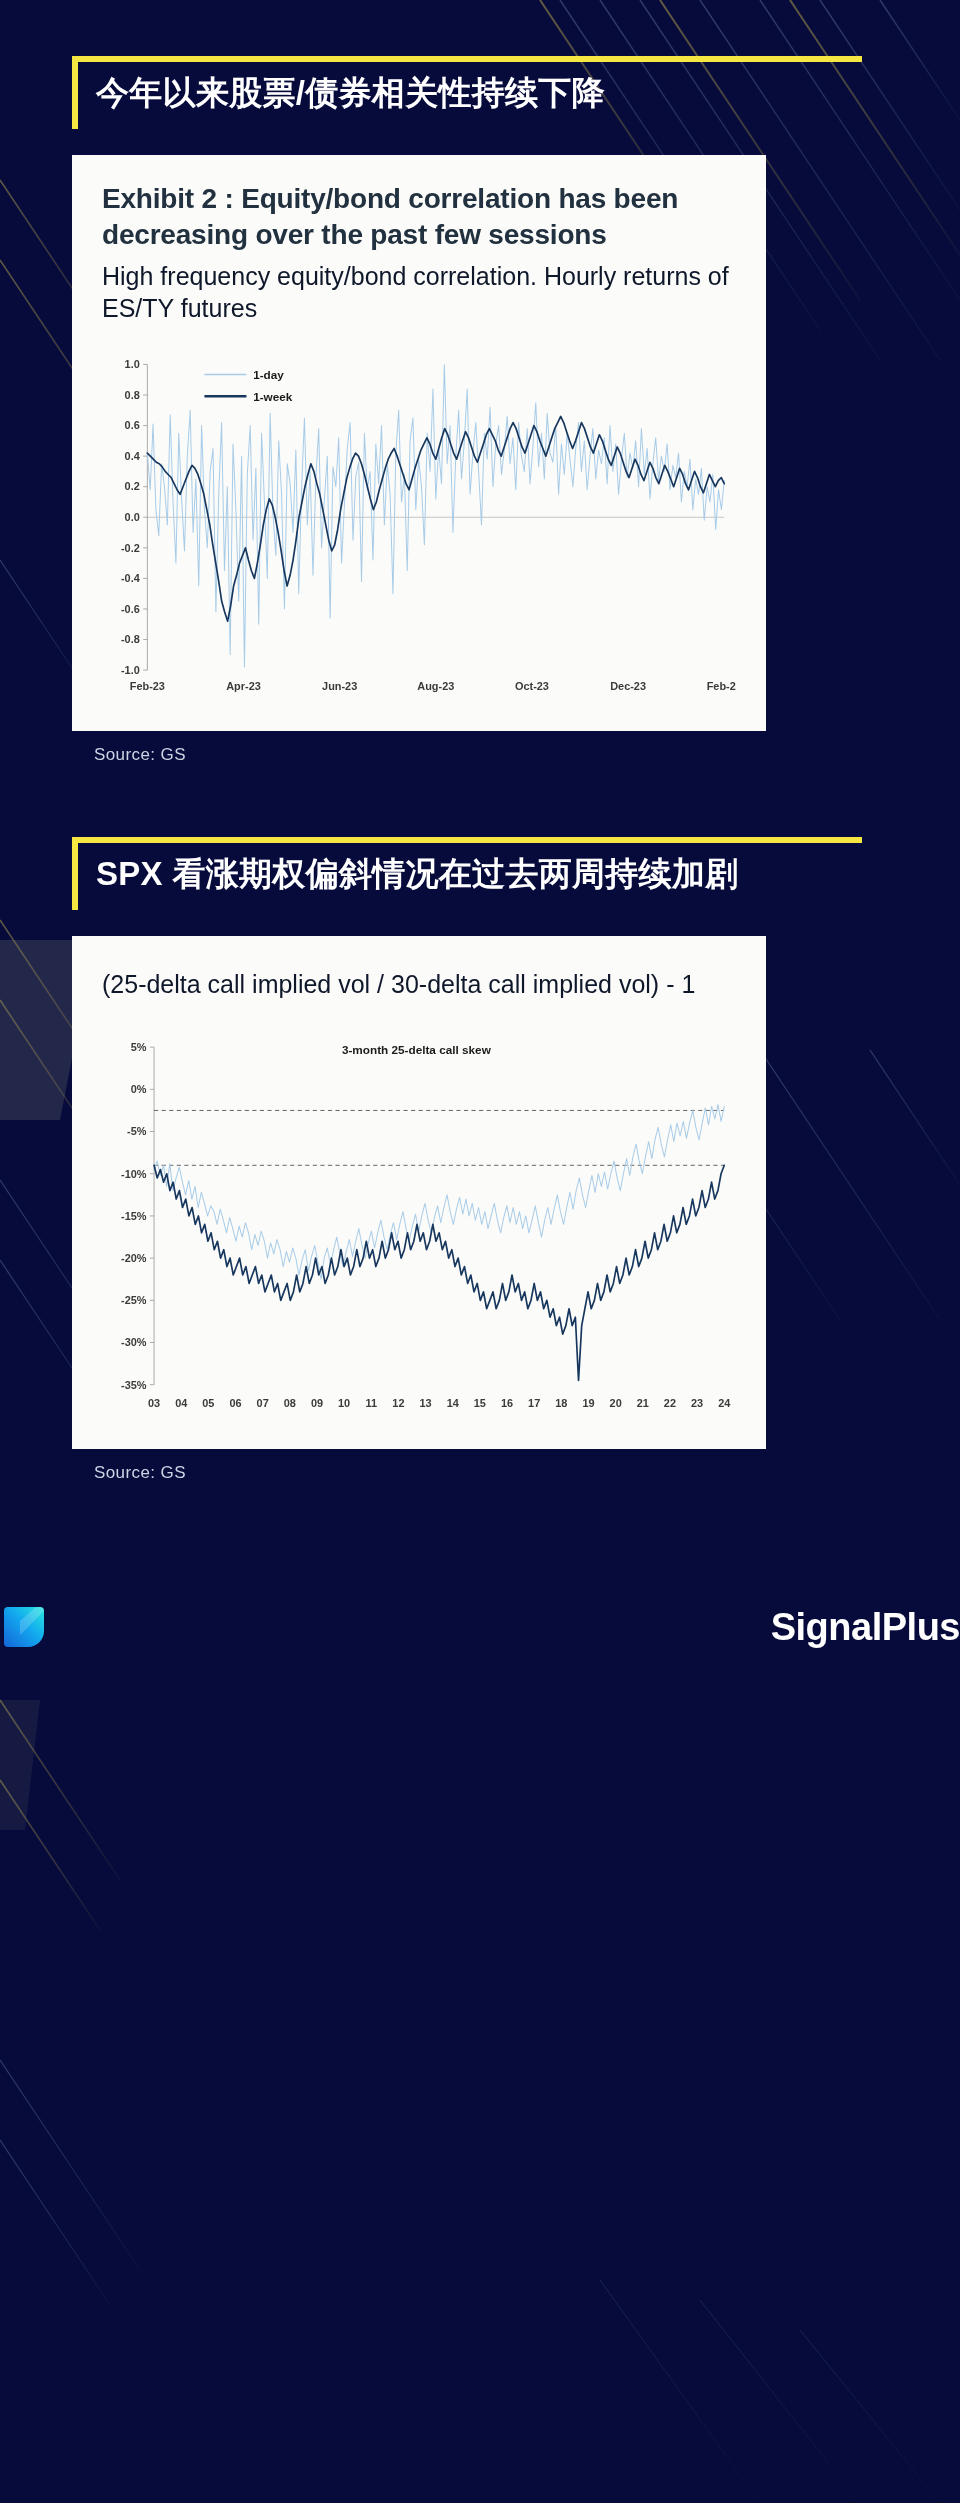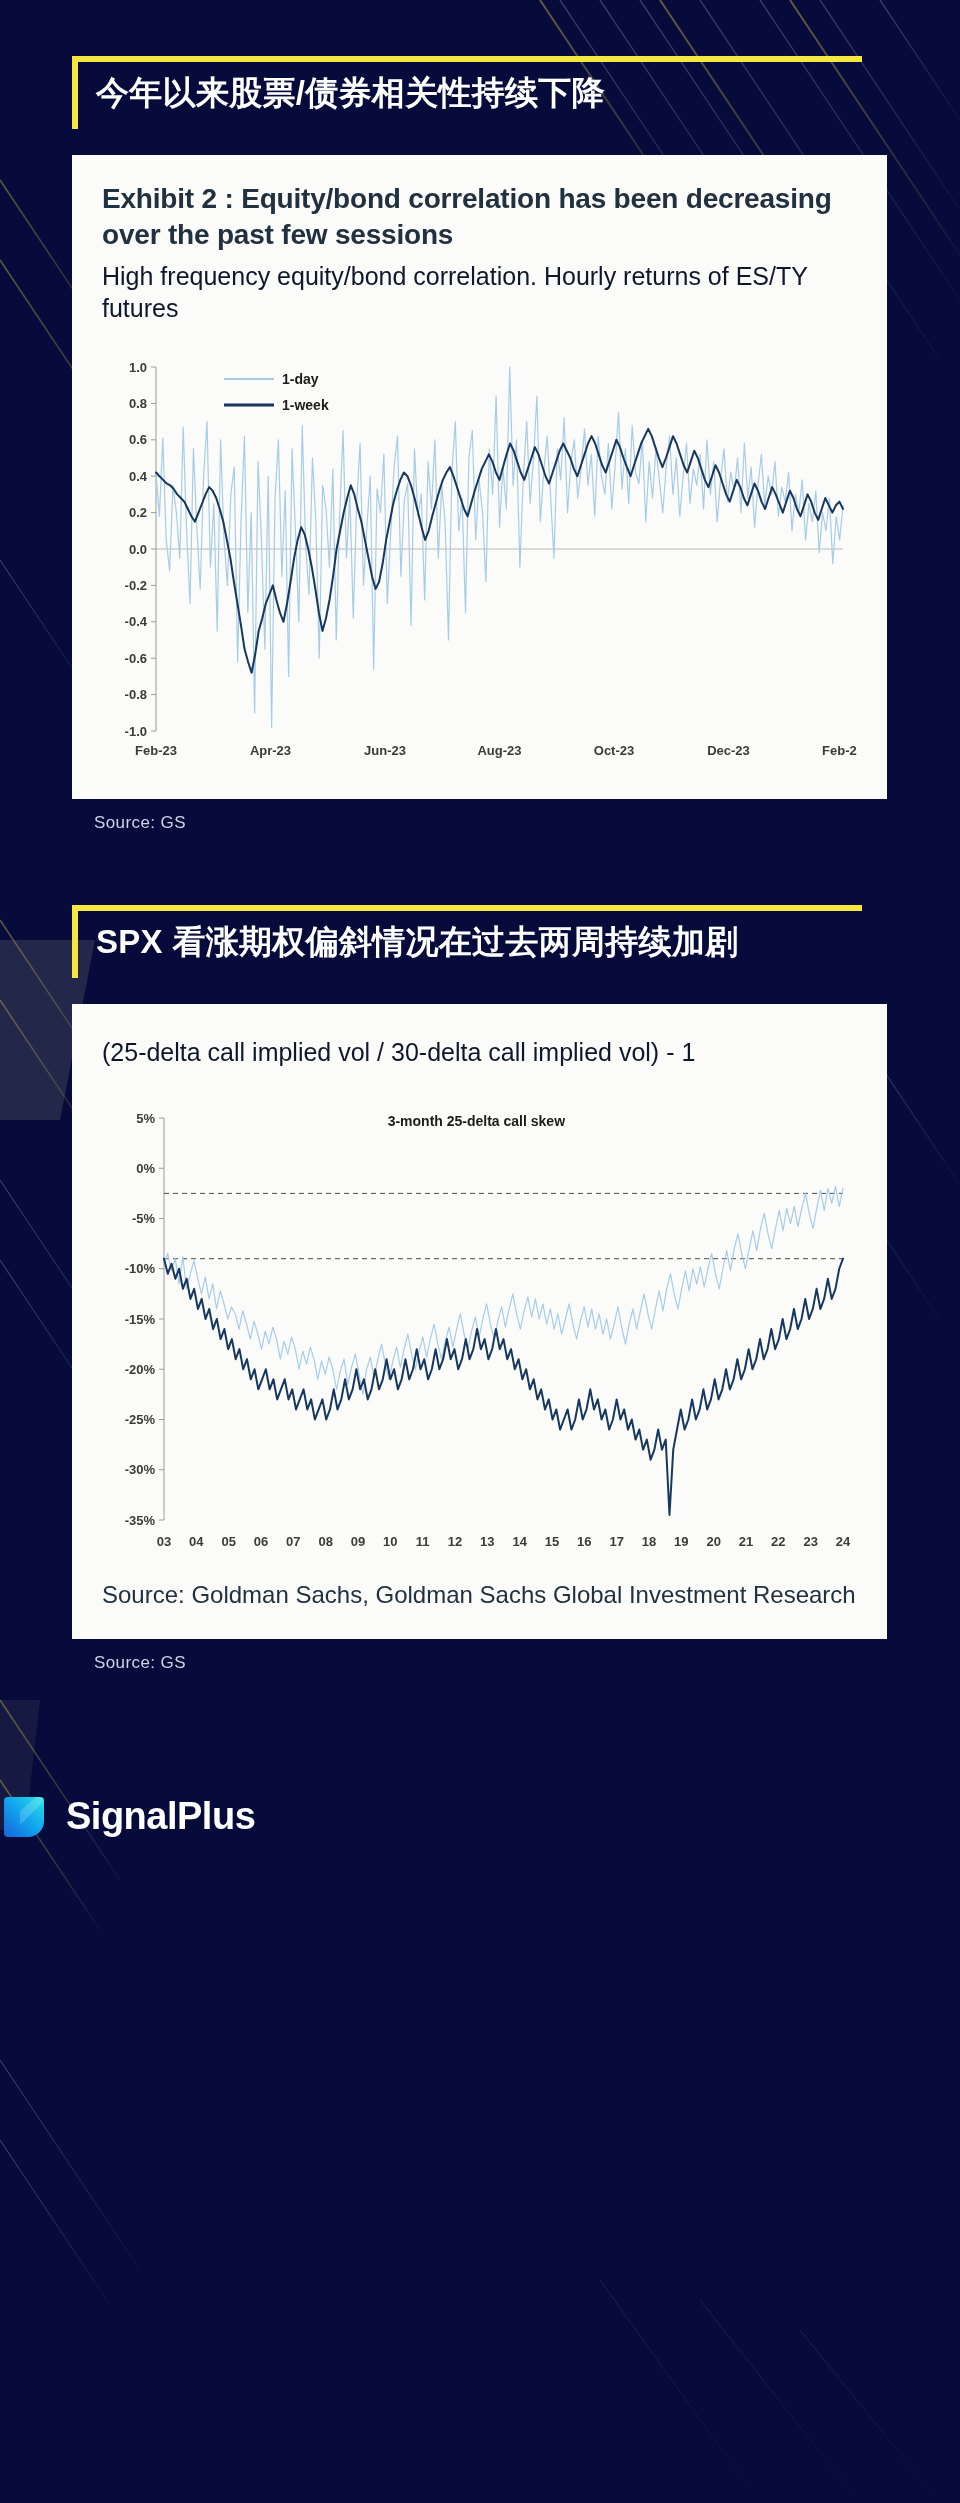--- a/index.html
+++ b/index.html
@@ -58,21 +58,21 @@
     font-size: 33px;
     font-weight: 700;
     line-height: 1.42;
     letter-spacing: 0.3px;
   }
 
   
   .card {
     background: #fbfbf9;
     margin: 26px 0 0 72px;
-    width: 815px;
+    width: 694px;
     padding: 26px 30px 28px 30px;
     color: #1f2d3d;
   }
   .card-title {
     font-size: 28px;
     font-weight: 800;
     line-height: 1.3;
     color: #22313f;
     letter-spacing: -0.2px;
   }
@@ -104,22 +104,22 @@
     width: 100%;
   }
   .plot svg { display: block; width: 100%; height: auto; }
 
   
   .footer {
     margin-top: 64px;
     height: 160px;
     display: flex;
     align-items: center;
-    justify-content: flex-start;
-    gap: 14px;
+    justify-content: space-between;
+    gap: 8px;
   }
   .logo-mark { width: 52px; height: 52px; }
   .logo-text {
     color: #ffffff;
     font-size: 38px;
     font-weight: 700;
     letter-spacing: -0.5px;
   }
   .spacer-lg { height: 56px; }
   .top-pad { height: 40px; }
@@ -311,21 +311,20 @@
             <text x="579.3333333333334" y="452" text-anchor="middle" font-size="13" fill="#3b3b3b" font-family="&quot;Liberation Sans&quot;, sans-serif" font-weight="600">19</text>
             <text x="611.6666666666666" y="452" text-anchor="middle" font-size="13" fill="#3b3b3b" font-family="&quot;Liberation Sans&quot;, sans-serif" font-weight="600">20</text>
             <text x="644" y="452" text-anchor="middle" font-size="13" fill="#3b3b3b" font-family="&quot;Liberation Sans&quot;, sans-serif" font-weight="600">21</text>
             <text x="676.3333333333334" y="452" text-anchor="middle" font-size="13" fill="#3b3b3b" font-family="&quot;Liberation Sans&quot;, sans-serif" font-weight="600">22</text>
             <text x="708.6666666666666" y="452" text-anchor="middle" font-size="13" fill="#3b3b3b" font-family="&quot;Liberation Sans&quot;, sans-serif" font-weight="600">23</text>
             <text x="741" y="452" text-anchor="middle" font-size="13" fill="#3b3b3b" font-family="&quot;Liberation Sans&quot;, sans-serif" font-weight="600">24</text>
             <text x="374.34000000000003" y="32" text-anchor="middle" font-size="14" fill="#1b1b1b" font-family="&quot;Liberation Sans&quot;, sans-serif" font-weight="700">3-month 25-delta call skew</text>
           </svg>
       </div>
 
-      <div class="card-source">Source: Goldman Sachs, Goldman Sachs Global Investment Research</div>
     </div>
 
     <div class="source-note">Source: GS</div>
   </div>
 
   <div class="footer">
     <span class="logo-mark">
       <svg viewBox="0 0 52 52" width="52" height="52" xmlns="http://www.w3.org/2000/svg">
         <defs>
           <linearGradient id="lg1" x1="0" y1="1" x2="1" y2="0">

